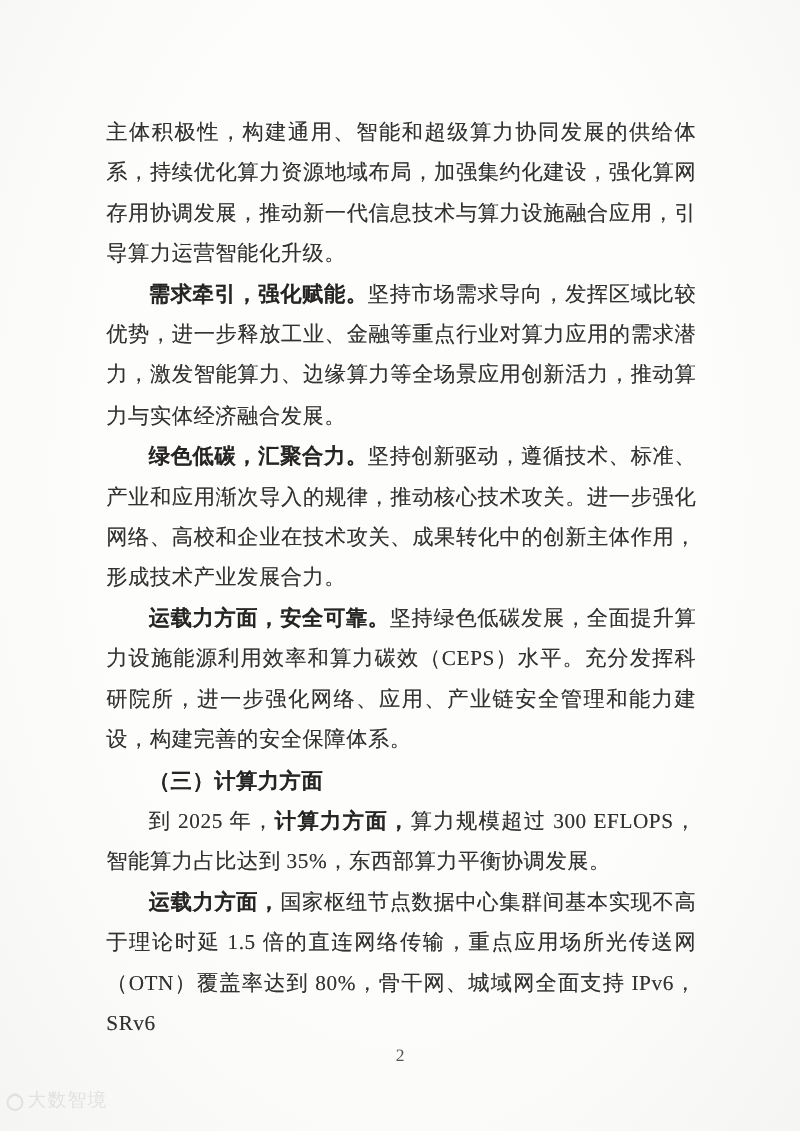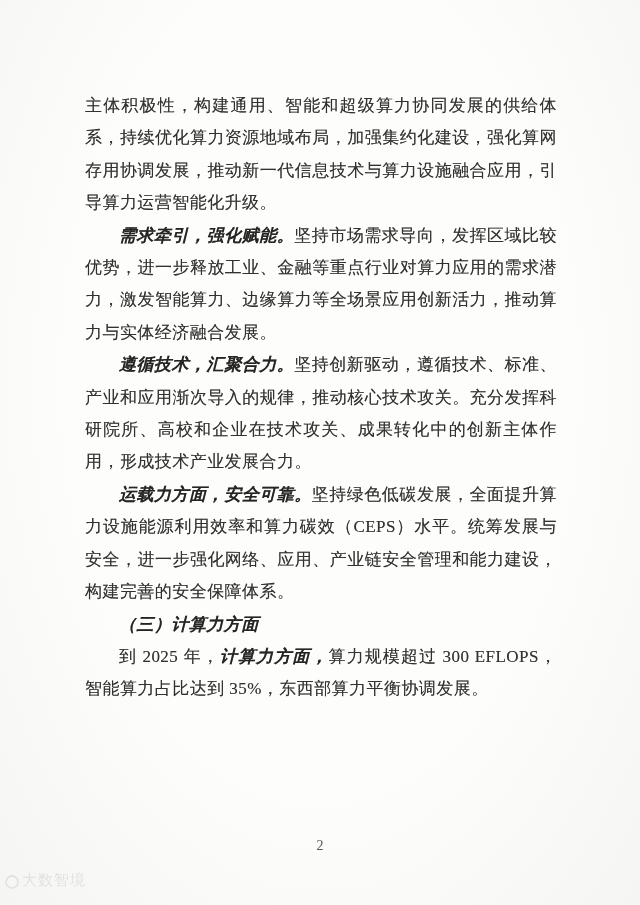--- a/index.html
+++ b/index.html
@@ -20,21 +20,21 @@
     font-size:17px;
     line-height:32.4px;
     letter-spacing:0.45px;
     text-align:justify;
     text-justify:inter-ideograph;
     color:#333231;
     text-shadow:0 0 0.5px rgba(70,70,70,0.55);
   }
   p.para { text-indent:2em; }
   p.para.no-indent { text-indent:0; }
-  p.para b, p.heading b { font-weight:bold; color:#262524;font-style:italic; }
+  p.para b, p.heading b { font-weight:bold; color:#262524; }
   .footer {
     position:absolute; top:838px; left:0; width:100%;
     text-align:center; font-size:14px; color:#555;
     letter-spacing:0;
   }
   .watermark {
     position:absolute; left:4px; top:871px;
     display:flex; align-items:center; gap:2px;
     font-family:"Liberation Sans","DejaVu Sans",sans-serif;
     font-weight:normal; font-size:15px; letter-spacing:1px;
@@ -50,28 +50,29 @@
 <body>
 
 <div class="page">
 
   <div class="content">
 
     <p class="para no-indent"><span>主体积极性，构建通用、智能和超级算力协同发展的供给体系，持续优化算力资源地域布局，加强集约化建设，强化算网存用协调发展，推动新一代信息技术与算力设施融合应用，引导算力运营智能化升级。</span></p>
 
     <p class="para"><b>需求牵引，强化赋能。</b><span>坚持市场需求导向，发挥区域比较优势，进一步释放工业、金融等重点行业对算力应用的需求潜力，激发智能算力、边缘算力等全场景应用创新活力，推动算力与实体经济融合发展。</span></p>
 
-    <p class="para"><b>遵循技术，汇聚合力。</b><span>坚持创新驱动，遵循技术、标准、产业和应用渐次导入的规律，推动核心技术攻关。充分发挥科研院所、高校和企业在技术攻关、成果转化中的创新主体作用，形成技术产业发展合力。</span></p>
+    <p class="para"><b>绿色低碳，汇聚合力。</b><span>坚持创新驱动，遵循技术、标准、产业和应用渐次导入的规律，推动核心技术攻关。进一步强化网络、高校和企业在技术攻关、成果转化中的创新主体作用，形成技术产业发展合力。</span></p>
 
-    <p class="para"><b>运载力方面，安全可靠。</b><span>坚持绿色低碳发展，全面提升算力设施能源利用效率和算力碳效（CEPS）水平。统筹发展与安全，进一步强化网络、应用、产业链安全管理和能力建设，构建完善的安全保障体系。</span></p>
+    <p class="para"><b>运载力方面，安全可靠。</b><span>坚持绿色低碳发展，全面提升算力设施能源利用效率和算力碳效（CEPS）水平。充分发挥科研院所，进一步强化网络、应用、产业链安全管理和能力建设，构建完善的安全保障体系。</span></p>
 
     <p class="para heading"><b>（三）计算力方面</b></p>
 
     <p class="para"><span>到 2025 年，</span><b>计算力方面，</b><span>算力规模超过 300 EFLOPS，智能算力占比达到 35%，东西部算力平衡协调发展。</span></p>
 
+    <p class="para"><b>运载力方面，</b><span>国家枢纽节点数据中心集群间基本实现不高于理论时延 1.5 倍的直连网络传输，重点应用场所光传送网（OTN）覆盖率达到 80%，骨干网、城域网全面支持 IPv6，SRv6</span></p>
 
   </div>
 
   <div class="footer">2</div>
 
   <div class="watermark">
     <span class="wm-icon">
       <svg viewBox="0 0 16 16" xmlns="http://www.w3.org/2000/svg">
         <circle cx="8" cy="9" r="6" fill="none" stroke="#dededc" stroke-width="1.6"></circle>
         <path d="M5 4 Q8 1 11 4" fill="none" stroke="#dededc" stroke-width="1.6" stroke-linecap="round"></path>

